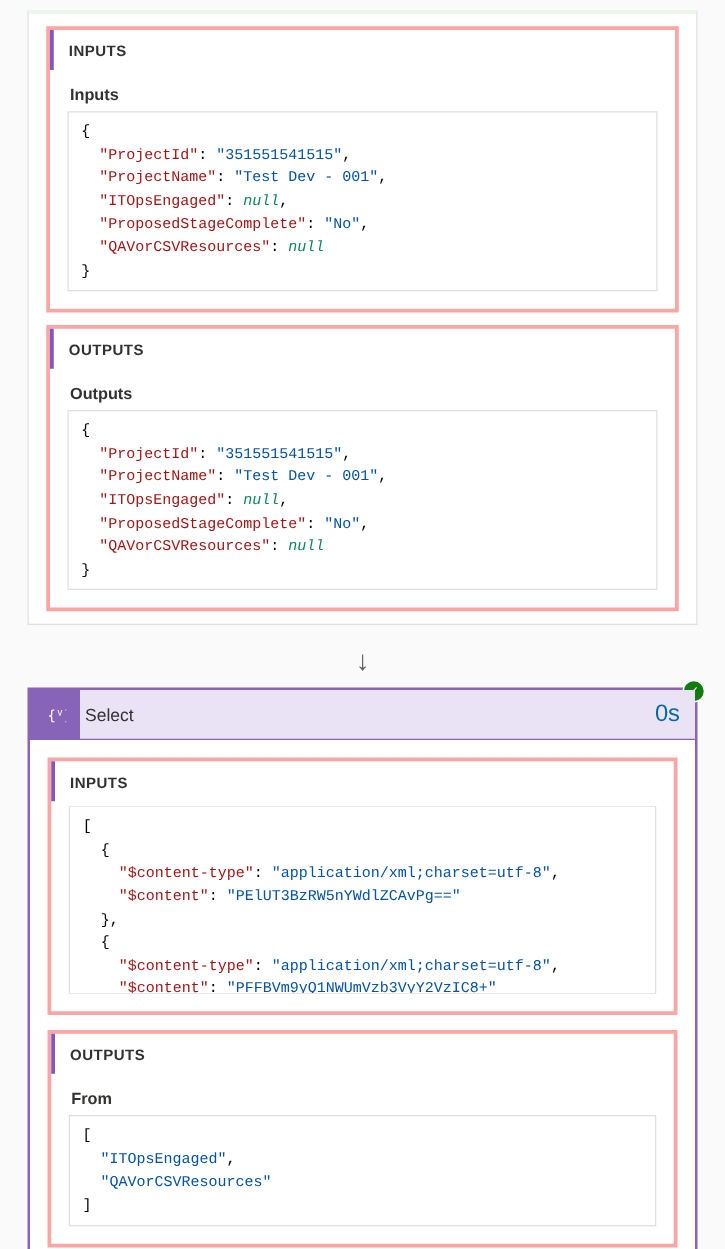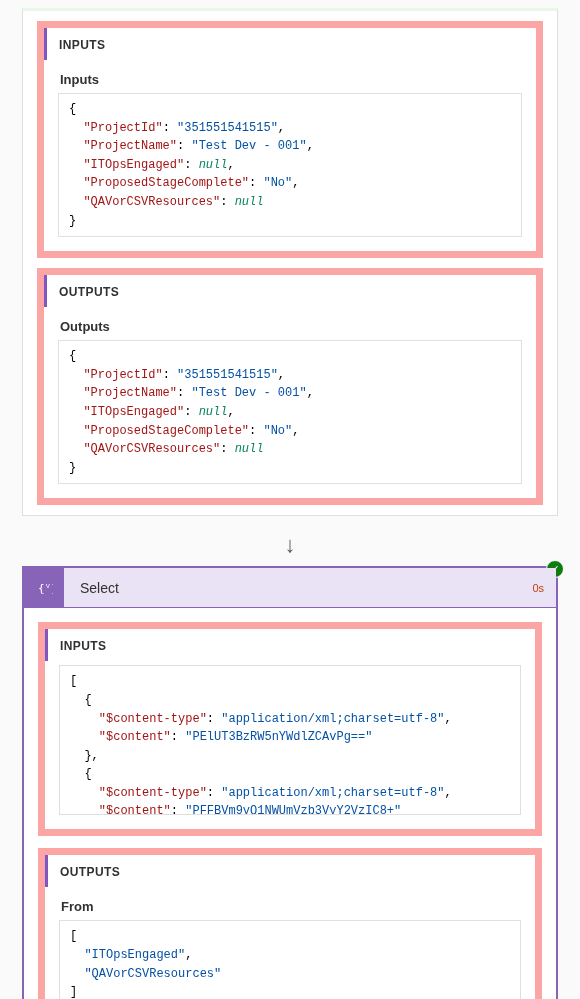--- a/index.html
+++ b/index.html
@@ -10,21 +10,21 @@
     color: #323130;
     width: 580px;
   }
   .run-card {
     border: 1px solid #e1dfdd;
     background: #fff;
     margin: 8px 22px 14px 22px;
     border-top: 3px solid #e9f7e9;
   }
   .section-panel {
-    border: 7px solid #fca5a5;
+    border: 3px solid #fca5a5;
     margin: 10px 14px;
     background: #fff;
   }
   .section-title {
     padding: 10px 12px 8px 12px;
     font-size: 12px;
     font-weight: 600;
     letter-spacing: 0.4px;
     color: #323130;
     border-left: 3px solid #7e57c2;
@@ -91,28 +91,28 @@
     background: #8764b8;
     color: #fff;
     display: flex;
     align-items: center;
     justify-content: center;
     font-size: 14px;
     flex-shrink: 0;
   }
   .action-title {
     flex: 1;
-    padding: 0 16px;
+    padding: 0 4px;
     font-size: 14px;
     color: #323130;
   }
   .action-time {
     padding: 0 12px;
-    font-size: 11px;
-    color: #c2410c;
+    font-size: 19px;
+    color: #0369a1;
   }
   .status-badge {
     position: absolute;
     top: -8px;
     right: -8px;
     width: 18px;
     height: 18px;
     border-radius: 50%;
     background: #107c10;
     color: #fff;

